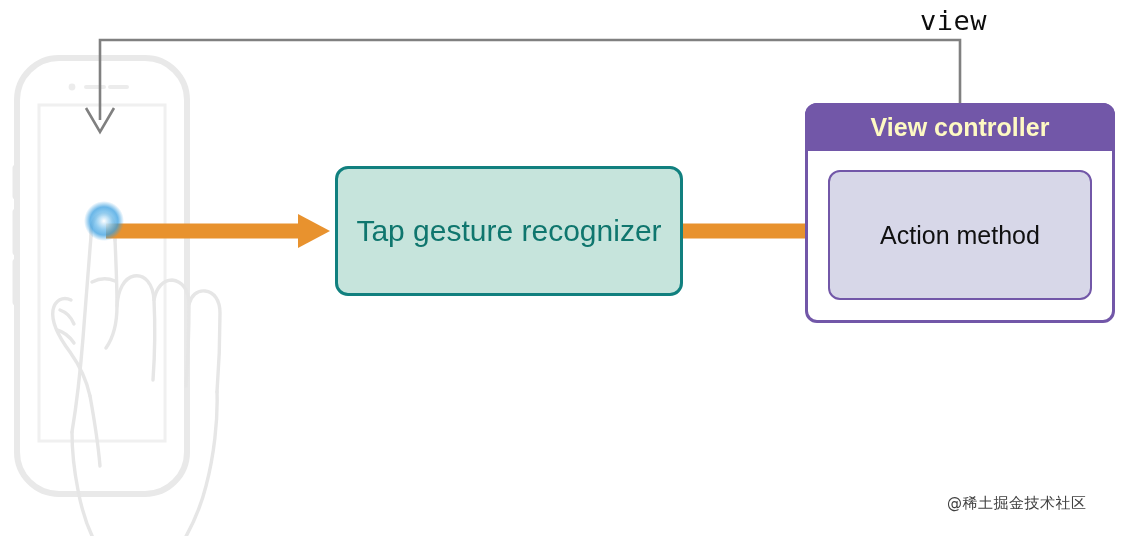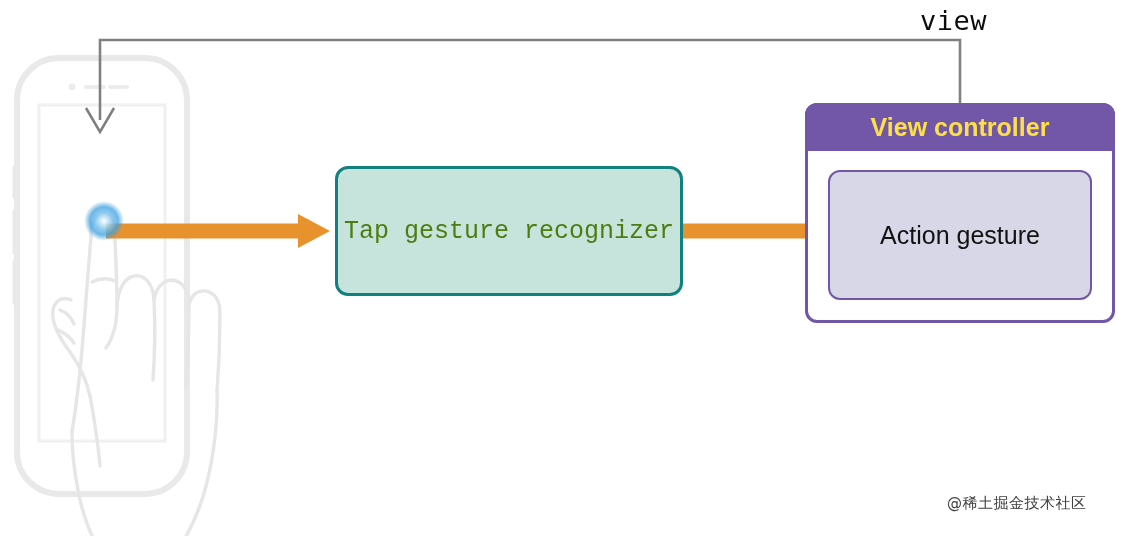--- a/index.html
+++ b/index.html
@@ -45,23 +45,23 @@
     height: 130px;
     background: #c6e4dc;
     border: 3px solid #11807f;
     border-radius: 13px;
     box-sizing: border-box;
     display: flex;
     align-items: center;
     justify-content: center;
   }
   #gesture-box .boxlabel {
-    font-size: 25px;
-    color: #4d7c0f;
-    font-family: Liberation Mono, monospace;
+    font-size: 30px;
+    color: #0f766e;
+    font-family: Liberation Sans, sans-serif;
     white-space: nowrap;
   }
 
   
   #vc-box {
     position: absolute;
     left: 805px;
     top: 103px;
     width: 310px;
     height: 220px;
@@ -77,21 +77,21 @@
     width: 310px;
     height: 48px;
     background: #7257a8;
     border-radius: 12px 12px 0 0;
     box-sizing: border-box;
     display: flex;
     align-items: center;
     justify-content: center;
   }
   #vc-header .hdrlabel {
-    color: #fde047;
+    color: #fef9c3;
     font-size: 25px;
     font-weight: bold;
     white-space: nowrap;
   }
   #action-box {
     position: absolute;
     left: 20px;
     top: 64px;
     width: 264px;
     height: 130px;
@@ -240,19 +240,19 @@
 
   <div id="gesture-box">
     <span class="boxlabel">Tap gesture recognizer</span>
   </div>
 
   <div id="vc-box">
     <div id="vc-header">
       <span class="hdrlabel">View controller</span>
     </div>
     <div id="action-box">
-      <span class="boxlabel">Action gesture</span>
+      <span class="boxlabel">Action method</span>
     </div>
   </div>
 
   <div id="watermark">@稀土掘金技术社区</div>
 
 </div>
 
 </body></html>

